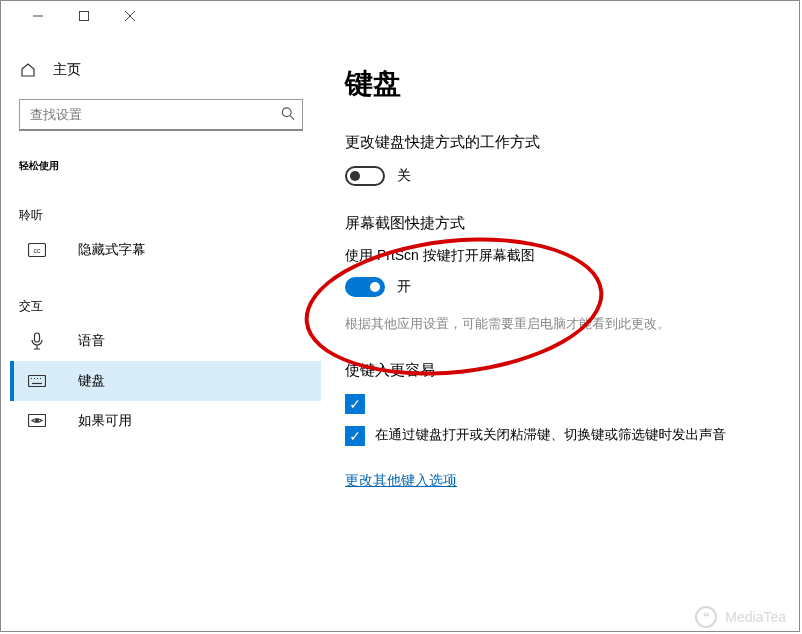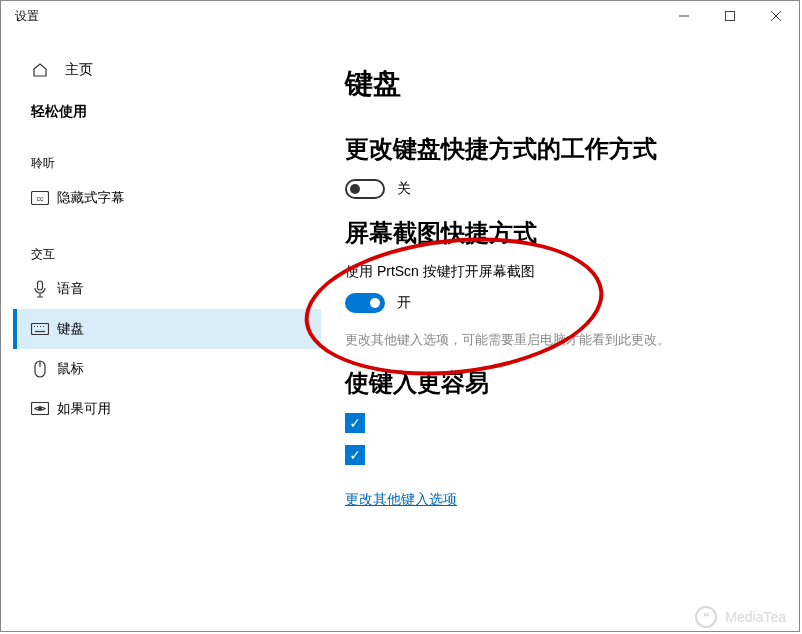--- a/index.html
+++ b/index.html
@@ -33,21 +33,21 @@
       height: 30px;
       display: flex;
       align-items: center;
       justify-content: center;
       color: #444;
       font-size: 13px;
     }
     .body { display: flex; flex: 1; overflow: hidden; }
     .sidebar {
       width: 320px;
-      padding: 20px 0 0 12px;
+      padding: 20px 0 0 0;
       display: flex;
       flex-direction: column;
     }
     .home-row {
       display: flex;
       align-items: center;
       padding: 10px 18px;
       gap: 16px;
       font-size: 14px;
     }
@@ -68,37 +68,38 @@
     .search-input::placeholder { color: #777; }
     .search-icon-pos {
       position: absolute;
       right: 8px;
       top: 50%;
       transform: translateY(-50%);
       color: #555;
       font-size: 14px;
     }
     .category-title {
-      font-size: 14px;
+      font-size: 10px;
       font-weight: 600;
       padding: 14px 18px 6px 18px;
       font-family: Liberation Mono, monospace;
     }
     .section-label {
       font-size: 12px;
       color: #000000;
       padding: 28px 18px 6px 18px;
     }
     .nav-item {
       display: flex;
       align-items: center;
       padding: 11px 18px;
-      gap: 8px;
+      gap: 32px;
       font-size: 13.5px;
       position: relative;
+      margin-left: 9px;
     }
     .nav-item.active { background: #d9ecf9; }
     .nav-item.active::before {
       content: '';
       position: absolute;
       left: 0; top: 0; bottom: 0;
       width: 4px;
       background: #0078d4;
     }
     .nav-icon { width: 18px; height: 18px; display: flex; align-items: center; justify-content: center; color: #333; flex-shrink: 0; }
@@ -106,23 +107,23 @@
       flex: 1;
       padding: 34px 24px 24px 24px;
       overflow-y: auto;
     }
     .content h1 {
       font-size: 28px;
       font-weight: 600;
       margin-bottom: 30px;
     }
     .content h2 {
-      font-size: 24px;
-      font-weight: 700;
-      margin: 18px 0 14px 0;
+      font-size: 15px;
+      font-weight: 400;
+      margin: 28px 0 14px 0;
     }
     .setting-label {
       font-size: 14px;
       margin-bottom: 12px;
       color: #000;
     }
     .toggle-row {
       display: flex;
       align-items: center;
       gap: 12px;
@@ -217,21 +218,20 @@
       align-items: center;
       justify-content: center;
       font-size: 12px;
     }
   </style>
 </head>
 <body>
 
 <div class="window">
   <div class="titlebar">
-    <span class="title">设置</span>
     <div class="winbtns">
       <div class="winbtn">
         <svg width="10" height="10" viewBox="0 0 10 10">
             <line x1="0" y1="5" x2="10" y2="5" stroke="currentColor" stroke-width="1"></line>
           </svg>
       </div>
       <div class="winbtn">
         <svg width="10" height="10" viewBox="0 0 10 10">
             <rect x="0.5" y="0.5" width="9" height="9" fill="none" stroke="currentColor" stroke-width="1"></rect>
           </svg>
@@ -249,20 +249,29 @@
     <div class="sidebar">
       <div class="home-row">
         <span class="nav-icon">
           <svg width="16" height="16" viewBox="0 0 16 16" fill="none" stroke="currentColor" stroke-width="1.2">
               <path d="M2 7 L8 2 L14 7 V14 H2 Z"></path>
             </svg>
         </span>
         <span>主页</span>
       </div>
 
+      <div class="search-wrap">
+        <input class="search-input" type="text" placeholder="查找设置" style="">
+        <span class="search-icon-pos">
+          <svg width="14" height="14" viewBox="0 0 16 16" fill="none" stroke="currentColor" stroke-width="1.3">
+              <circle cx="6.5" cy="6.5" r="5"></circle>
+              <line x1="10.5" y1="10.5" x2="15" y2="15"></line>
+            </svg>
+        </span>
+      </div>
 
       <div class="category-title">轻松使用</div>
 
       <div class="section-label">聆听</div>
       <div class="nav-item">
         <span class="nav-icon">
           <svg width="18" height="14" viewBox="0 0 18 14" fill="none" stroke="currentColor" stroke-width="1.2">
               <rect x="0.5" y="0.5" width="17" height="13" rx="1.5"></rect>
               <text x="9" y="10" font-size="7" text-anchor="middle" fill="currentColor" stroke="none">cc</text>
             </svg>
@@ -289,29 +298,20 @@
               <line x1="3" y1="3.5" x2="4" y2="3.5"></line>
               <line x1="6" y1="3.5" x2="7" y2="3.5"></line>
               <line x1="9" y1="3.5" x2="10" y2="3.5"></line>
               <line x1="12" y1="3.5" x2="13" y2="3.5"></line>
               <line x1="4" y1="8.5" x2="14" y2="8.5"></line>
             </svg>
         </span>
         <span>键盘</span>
       </div>
 
-      <div class="nav-item">
-        <span class="nav-icon">
-          <svg width="12" height="18" viewBox="0 0 12 18" fill="none" stroke="currentColor" stroke-width="1.2">
-              <rect x="1" y="1" width="10" height="16" rx="5"></rect>
-              <line x1="6" y1="1" x2="6" y2="7"></line>
-            </svg>
-        </span>
-        <span>鼠标</span>
-      </div>
 
       <div class="nav-item">
         <span class="nav-icon">
           <svg width="18" height="14" viewBox="0 0 18 14" fill="none" stroke="currentColor" stroke-width="1.2">
               <rect x="0.5" y="0.5" width="17" height="12" rx="1"></rect>
               <path d="M4 6.5 Q9 3 14 6.5 Q9 10 4 6.5 Z"></path>
               <circle cx="9" cy="6.5" r="1.3" fill="currentColor"></circle>
             </svg>
         </span>
         <span>如果可用</span>
@@ -330,28 +330,29 @@
       </div>
 
       <h2>屏幕截图快捷方式</h2>
       <div class="setting-label">使用 PrtScn 按键打开屏幕截图</div>
       <div class="toggle-row">
         <div class="toggle on">
             <div class="knob"></div>
           </div>
         <span class="toggle-label">开</span>
       </div>
-      <div class="hint-text">更改其他键入选项，可能需要重启电脑才能看到此更改。</div>
+      <div class="hint-text">根据其他应用设置，可能需要重启电脑才能看到此更改。</div>
 
       <h2>使键入更容易</h2>
       <div class="checkbox-row">
         <div class="checkbox">✓</div>
       </div>
       <div class="checkbox-row">
         <div class="checkbox">✓</div>
+        <span>在通过键盘打开或关闭粘滞键、切换键或筛选键时发出声音</span>
       </div>
       <a class="link" href="#">更改其他键入选项</a>
     </div>
   </div>
 </div>
 
 <div class="annotation"></div>
 
 <div class="watermark">
   <span class="watermark-icon">❝</span>

